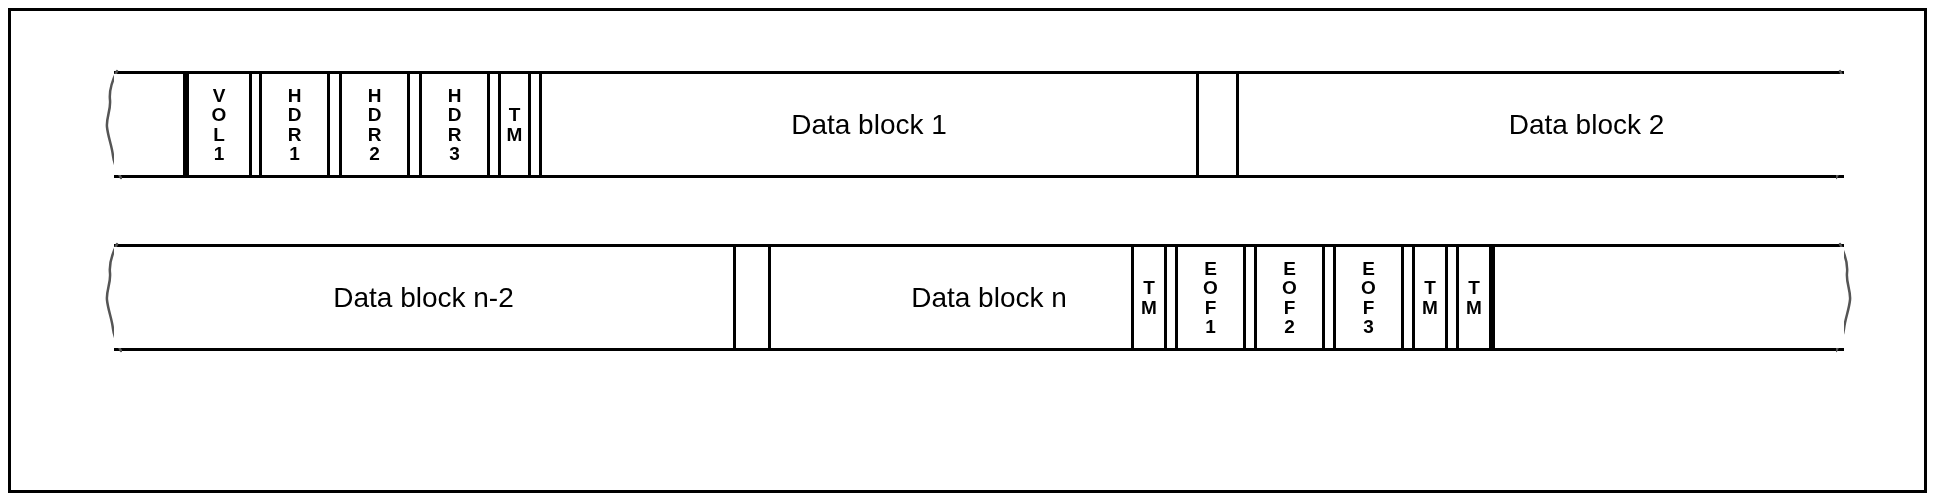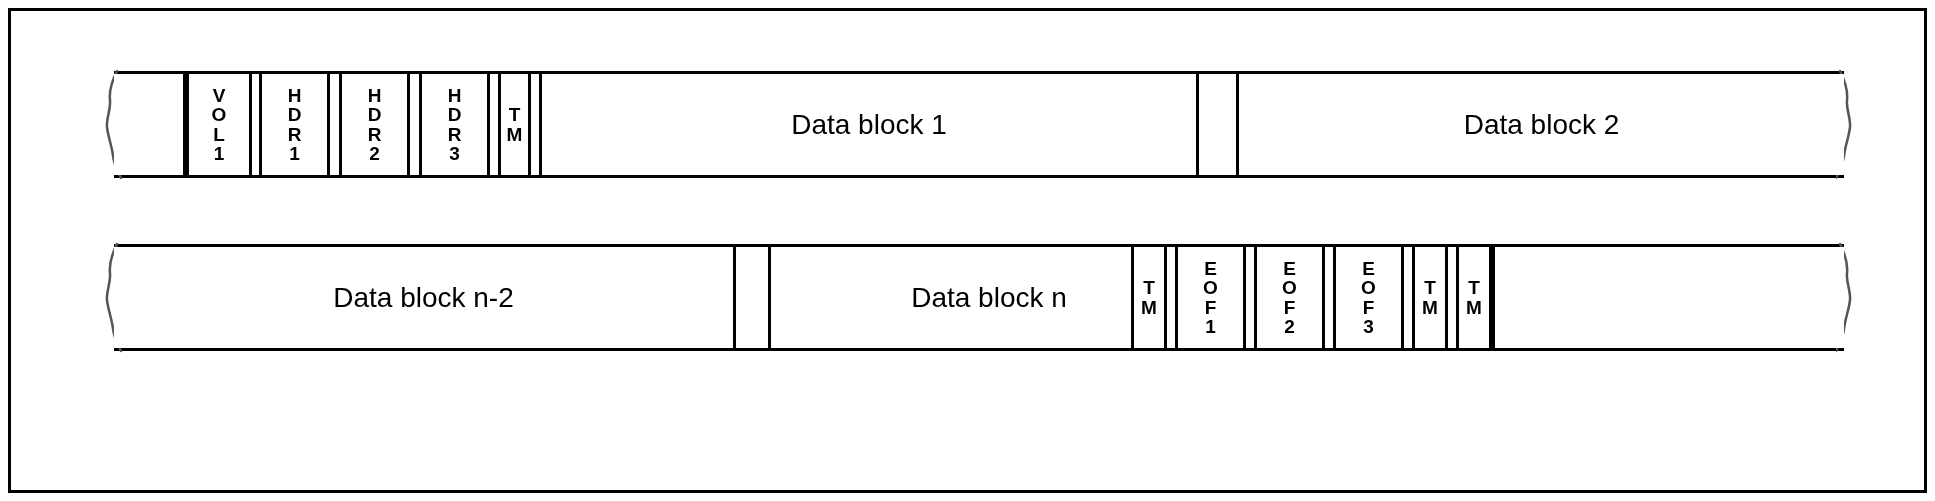--- a/index.html
+++ b/index.html
@@ -187,21 +187,21 @@
       </div>
 
       <div class="cell no-right" style="left:425px; width:657px;">
         <span class="block-label">Data block 1</span>
       </div>
 
       <div class="cell gap" style="left:1082px; width:43px;"></div>
       <div class="sep" style="left:1082px;"></div>
       <div class="sep" style="left:1122px;"></div>
 
-      <div class="cell no-left no-right" style="left:1125px; width:605px;">
+      <div class="cell no-left no-right" style="left:1170px; width:605px;">
         <span class="block-label">Data block 2</span>
       </div>
 
     </div>
 
     <div class="tape-row" id="tape-row-2">
 
       <div class="rail top"></div>
       <div class="rail bottom"></div>
 

